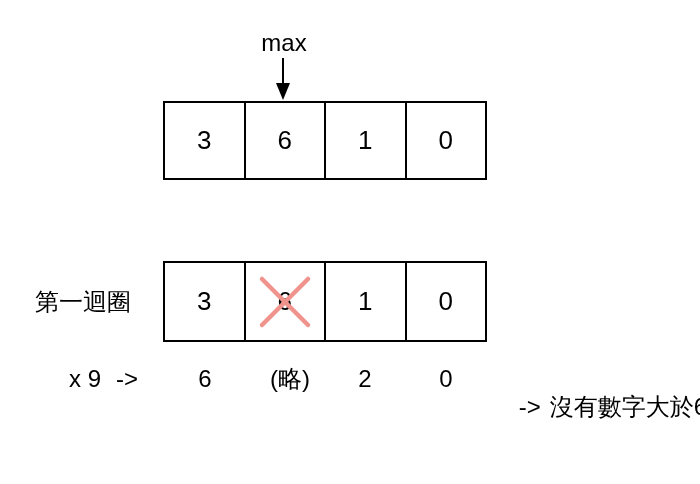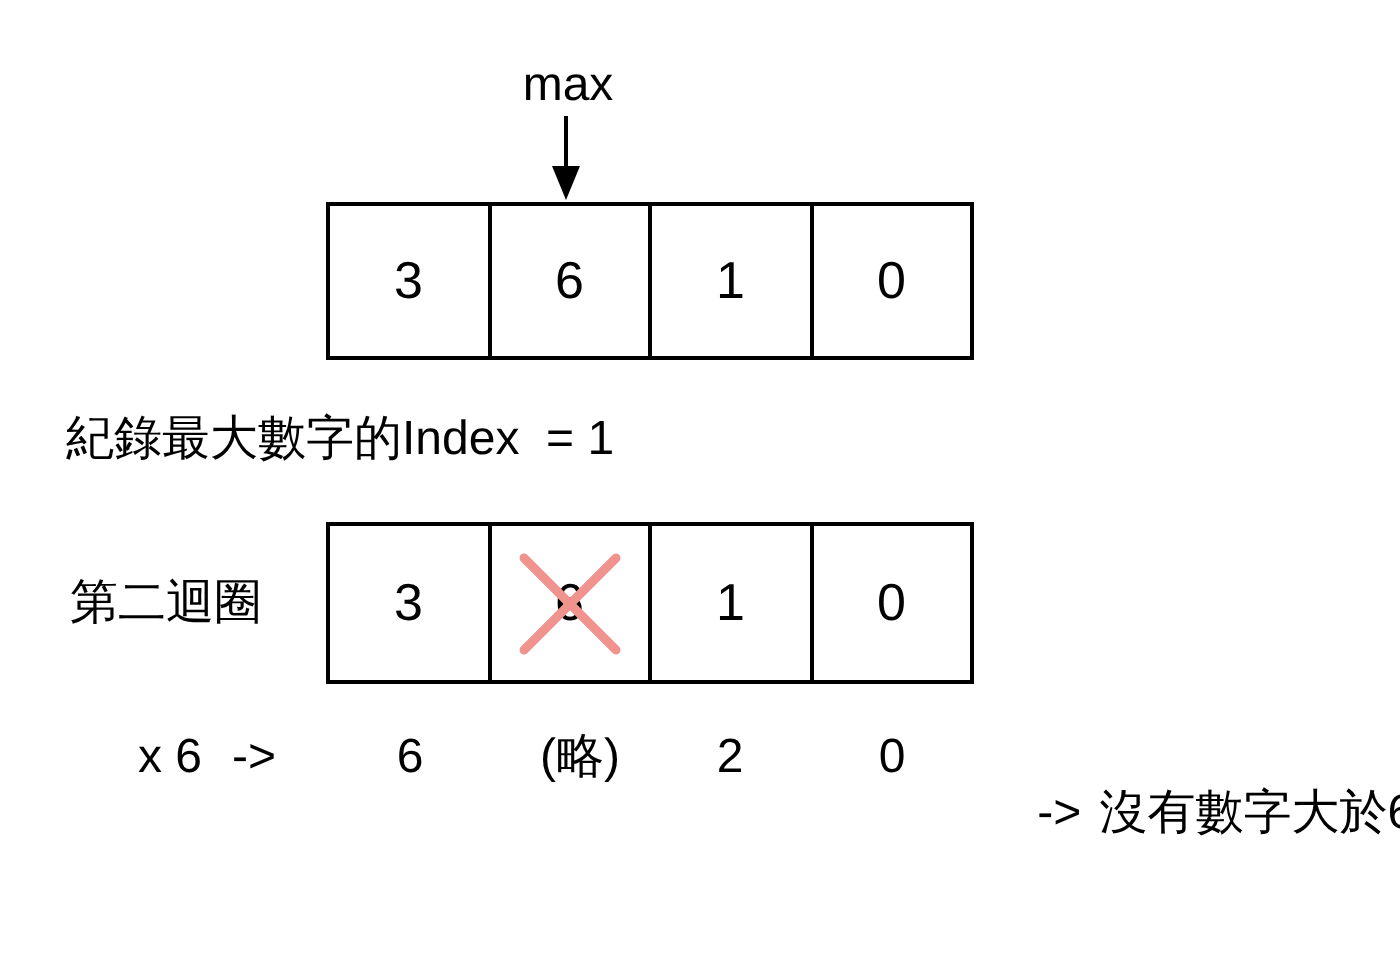--- a/index.html
+++ b/index.html
@@ -67,44 +67,43 @@
       <span>6</span>
     </div>
     <div class="cell">
       <span>1</span>
     </div>
     <div class="cell">
       <span>0</span>
     </div>
   </div>
 
-  <div class="txt" style="left:33px; top:206px;">紀錄最大數字的Index  = 1</div>
 
-  <div class="txt" style="left:35px; top:288px;">第二迴圈</div>
+  <div class="txt" style="left:35px; top:288px;">第一迴圈</div>
 
   <div class="array" style="left:163px; top:261px; width:324px; height:81px;">
     <div class="cell">
       <span>3</span>
     </div>
     <div class="cell">
       <span>6</span>
       <svg class="cross-svg" width="52" height="52">
         <line x1="3" y1="3" x2="49" y2="49" stroke-width="4.5" stroke-linecap="round" stroke="#f0938c"></line>
         <line x1="49" y1="3" x2="3" y2="49" stroke-width="4.5" stroke-linecap="round" stroke="#f0938c"></line>
       </svg>
     </div>
     <div class="cell">
       <span>1</span>
     </div>
     <div class="cell">
       <span>0</span>
     </div>
   </div>
 
-  <div class="txt center" style="left:85px; top:365px;">x 6</div>
+  <div class="txt center" style="left:85px; top:365px;">x 9</div>
   <div class="txt center" style="left:127px; top:365px;">-&gt;</div>
   <div class="txt center" style="left:205px; top:365px;">6</div>
   <div class="txt center" style="left:290px; top:365px;">(略)</div>
   <div class="txt center" style="left:365px; top:365px;">2</div>
   <div class="txt center" style="left:446px; top:365px;">0</div>
   <div class="txt" style="left:492px; top:365px;">
     <span>-&gt;</span><span style="margin-left:9px;">沒有數字大於6</span>
   </div>
 
 

